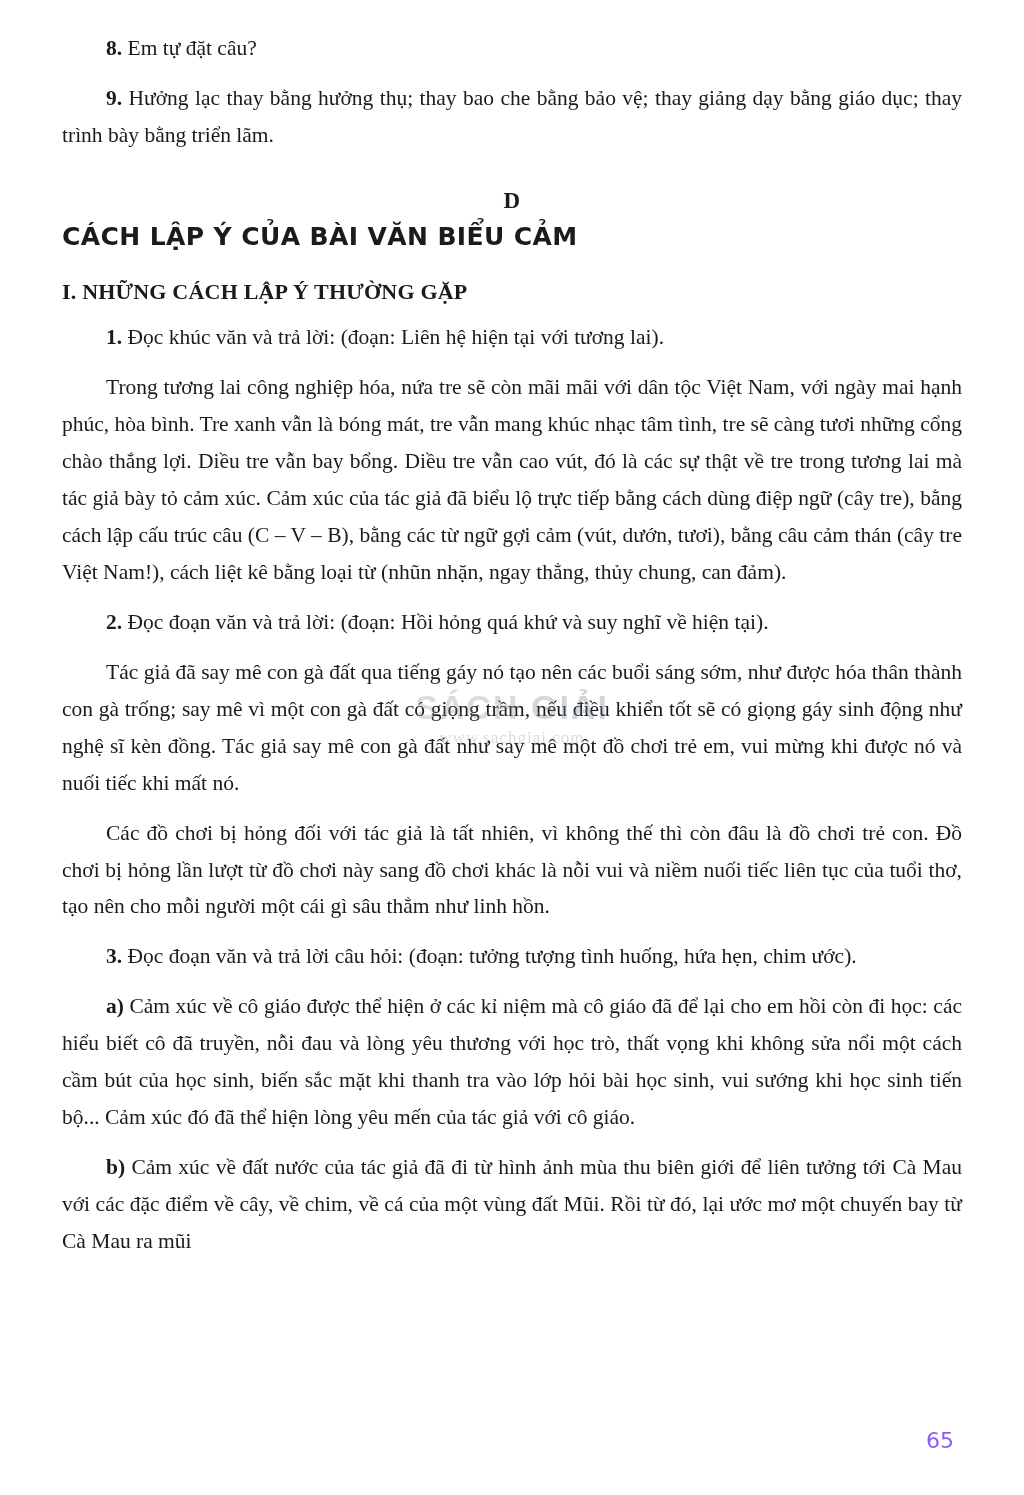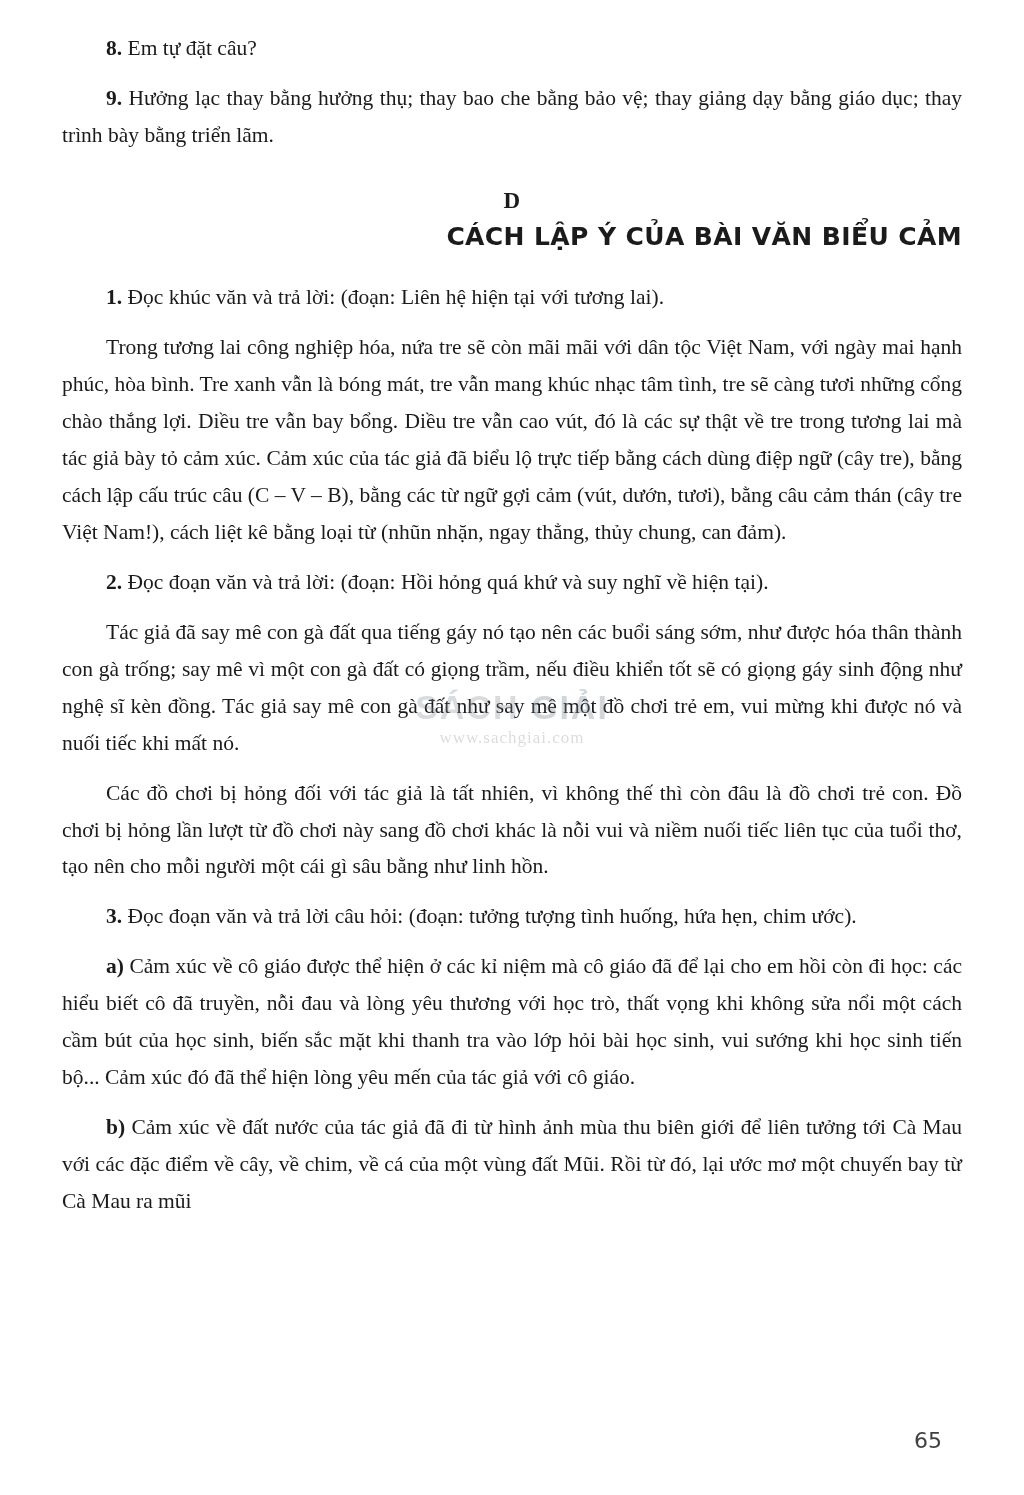--- a/index.html
+++ b/index.html
@@ -45,21 +45,21 @@
   .ital {
   }
   .section-letter {
     text-align: center;
     font-weight: bold;
     font-size: 23px;
     margin: 34px 0 8px 0;
     letter-spacing: 0.5px;
   }
   .section-title {
-    text-align: right;
+    text-align: left;
     font-weight: bold;
     font-size: 25px;
     font-family: "DejaVu Sans", sans-serif;
     letter-spacing: 0.4px;
     margin: 0 0 28px 0;
   }
   .heading-1 {
     font-weight: bold;
     font-size: 22px;
     margin: 0 0 14px 0;
@@ -90,25 +90,25 @@
   }
   .wm-sub {
     font-family: Liberation Serif, serif;
     font-size: 17px;
     color: rgba(130,140,150,0.30);
     letter-spacing: 1px;
     margin-top: 4px;
   }
   .page-number {
     position: absolute;
-    right: 82px;
+    right: 70px;
     bottom: 42px;
     font-size: 22px;
     font-family: "DejaVu Sans", sans-serif;
-    color: #404040;
+    color: #8b5cf6;
   }
 </style>
 </head>
 <body>
 
 <div class="page">
 
   <div class="content">
 
     <p class="indent q8">
@@ -117,36 +117,37 @@
     </p>
 
     <p class="indent">
       <span class="num">9.</span>
       <span class="ital">Hưởng lạc</span><span> thay bằng </span><span class="ital">hưởng thụ</span><span>; thay </span><span class="ital">bao che</span><span> bằng </span><span class="ital">bảo vệ</span><span>; thay </span><span class="ital">giảng dạy</span><span> bằng </span><span class="ital">giáo dục</span><span>; thay </span><span class="ital">trình bày</span><span> bằng </span><span class="ital">triển lãm</span><span>.</span>
     </p>
 
     <div class="section-letter">D</div>
     <div class="section-title">CÁCH LẬP Ý CỦA BÀI VĂN BIỂU CẢM</div>
 
+    <div class="heading-1">I. NHỮNG CÁCH LẬP Ý THƯỜNG GẶP</div>
 
     <p class="indent">
       <span class="num">1.</span>
       <span>Đọc khúc văn và trả lời: (đoạn: Liên hệ hiện tại với tương lai).</span>
     </p>
 
     <p class="indent"><span>Trong tương lai công nghiệp hóa, nứa tre sẽ còn mãi mãi với dân tộc Việt Nam, với ngày mai hạnh phúc, hòa bình. Tre xanh vẫn là bóng mát, tre vẫn mang khúc nhạc tâm tình, tre sẽ càng tươi những cổng chào thắng lợi. Diều tre vẫn bay bổng. Diều tre vẫn cao vút, đó là các sự thật về tre trong tương lai mà tác giả bày tỏ cảm xúc. Cảm xúc của tác giả đã biểu lộ trực tiếp bằng cách dùng điệp ngữ (cây tre), bằng cách lập cấu trúc câu (C – V – B), bằng các từ ngữ gợi cảm (</span><span class="ital">vút, dướn, tươi</span><span>), bằng câu cảm thán (cây tre Việt Nam!), cách liệt kê bằng loại từ (nhũn nhặn, ngay thẳng, thủy chung, can đảm).</span></p>
 
     <p class="indent">
       <span class="num">2.</span>
       <span>Đọc đoạn văn và trả lời: (đoạn: Hồi hỏng quá khứ và suy nghĩ về hiện tại).</span>
     </p>
 
     <p class="indent">Tác giả đã say mê con gà đất qua tiếng gáy nó tạo nên các buổi sáng sớm, như được hóa thân thành con gà trống; say mê vì một con gà đất có giọng trầm, nếu điều khiển tốt sẽ có giọng gáy sinh động như nghệ sĩ kèn đồng. Tác giả say mê con gà đất như say mê một đồ chơi trẻ em, vui mừng khi được nó và nuối tiếc khi mất nó.</p>
 
-    <p class="indent">Các đồ chơi bị hỏng đối với tác giả là tất nhiên, vì không thế thì còn đâu là đồ chơi trẻ con. Đồ chơi bị hỏng lần lượt từ đồ chơi này sang đồ chơi khác là nỗi vui và niềm nuối tiếc liên tục của tuổi thơ, tạo nên cho mỗi người một cái gì sâu bằng như linh hồn.</p>
+    <p class="indent">Các đồ chơi bị hỏng đối với tác giả là tất nhiên, vì không thế thì còn đâu là đồ chơi trẻ con. Đồ chơi bị hỏng lần lượt từ đồ chơi này sang đồ chơi khác là nỗi vui và niềm nuối tiếc liên tục của tuổi thơ, tạo nên cho mỗi người một cái gì sâu thẳm như linh hồn.</p>
 
     <p class="indent">
       <span class="num">3.</span>
       <span>Đọc đoạn văn và trả lời câu hỏi: (đoạn: tưởng tượng tình huống, hứa hẹn, chim ước).</span>
     </p>
 
     <p class="indent">
       <span class="num ital">a)</span>
       <span>Cảm xúc về cô giáo được thể hiện ở các kỉ niệm mà cô giáo đã để lại cho em hồi còn đi học: các hiểu biết cô đã truyền, nỗi đau và lòng yêu thương với học trò, thất vọng khi không sửa nổi một cách cầm bút của học sinh, biến sắc mặt khi thanh tra vào lớp hỏi bài học sinh, vui sướng khi học sinh tiến bộ... Cảm xúc đó đã thể hiện lòng yêu mến của tác giả với cô giáo.</span>
     </p>

